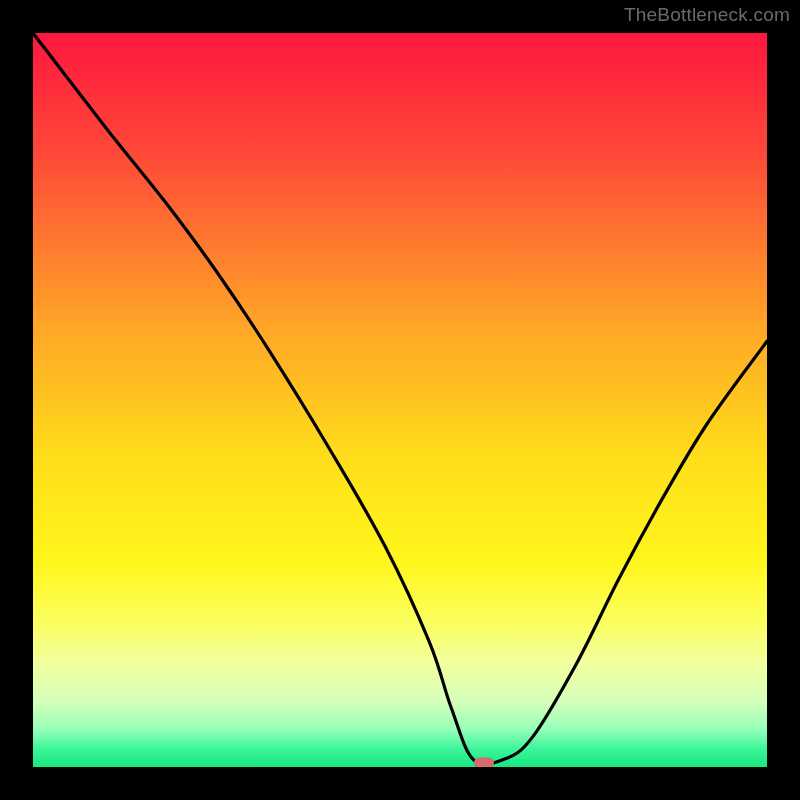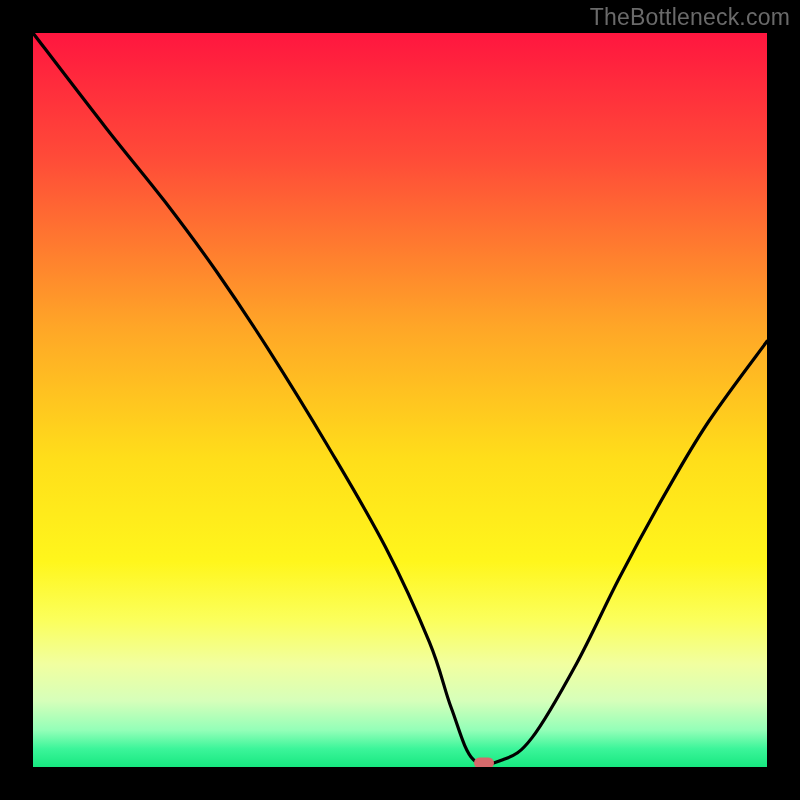--- a/index.html
+++ b/index.html
@@ -15,21 +15,21 @@
     position: relative;
     width: 800px;
     height: 800px;
     background: #000;
   }
   .watermark {
     position: absolute;
     top: 4px;
     right: 10px;
     color: #6a6a6a;
-    font-size: 23px;
+    font-size: 19px;
     font-weight: 500;
     letter-spacing: 0.2px;
     z-index: 10;
   }
   .plot-area {
     position: absolute;
     left: 33px;
     top: 33px;
     width: 734px;
     height: 734px;

